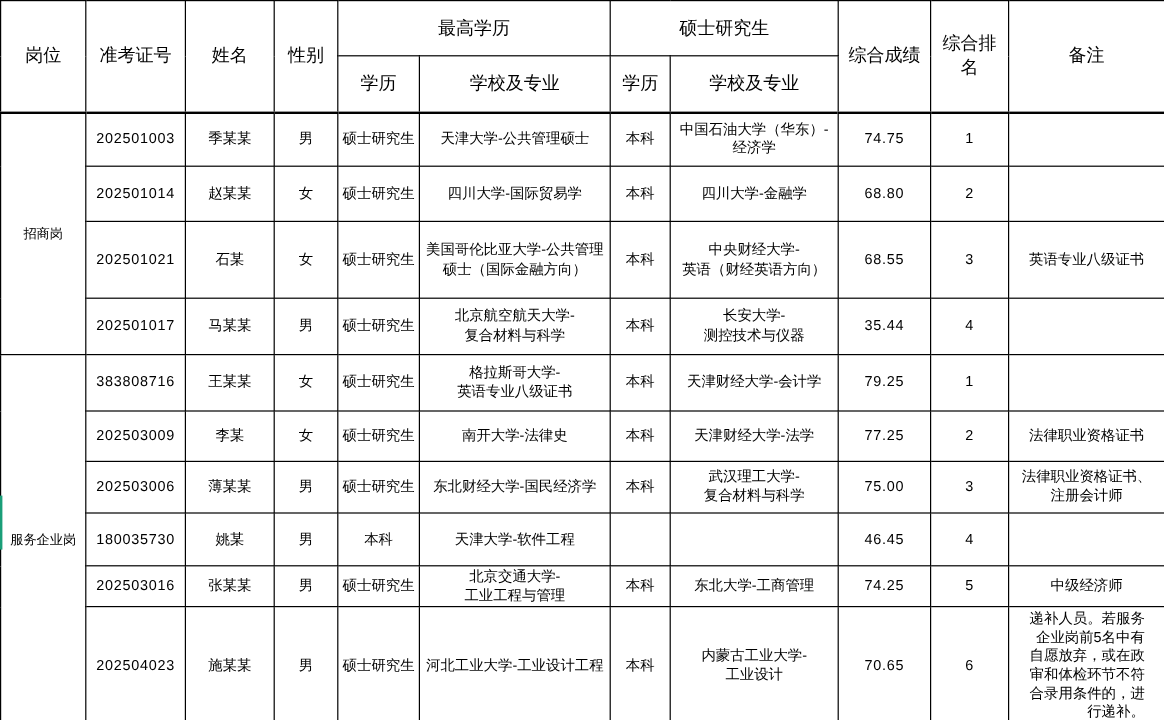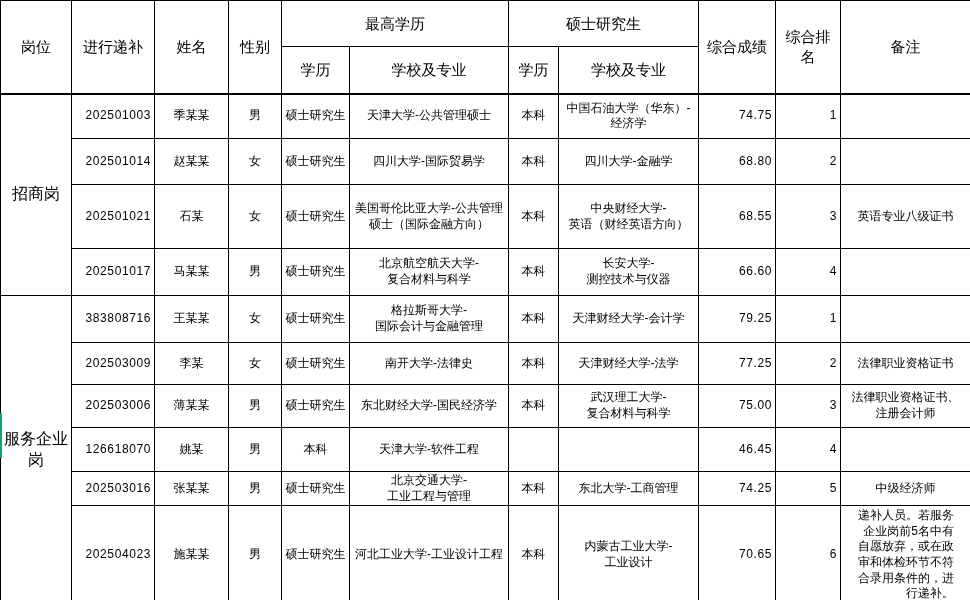--- a/index.html
+++ b/index.html
@@ -24,23 +24,23 @@
     font-size: 12px;
     line-height: 1.3;
     white-space: pre-line;
     overflow: hidden;
     background: #fff;
   }
   thead th { font-weight: normal; font-size: 15px; white-space: normal; }
   thead tr.sub th { border-bottom-width: 2px; }
   thead tr.top th[rowspan] { border-bottom-width: 2px; margin-top: 32px; }
   tbody tr.last td { border-bottom-width: 2px; }
-  td.num { letter-spacing: 0.6px; text-align: right; }
+  td.num { letter-spacing: 0.6px; }
   td.remark-left { text-align: right; padding: 2px 16px; }
-  td.post-cell { font-size: 16px; }
+  td.post-cell { font-size: 11px; }
   .row-marker {
     position: absolute;
     left: 0; top: 413px;
     width: 2px; height: 45px;
     z-index: 5;
   }
 </style>
 </head>
 <body>
 
@@ -59,21 +59,21 @@
       <col style="width:50px">
         <col style="width:140px">
         <col style="width:77px">
       <col style="width:65px">
         <col style="width:130px">
     </colgroup>
 
     <thead>
       <tr class="top" style="height:46px">
         <th rowspan="2">岗位</th>
-        <th rowspan="2">进行递补</th>
+        <th rowspan="2">准考证号</th>
         <th rowspan="2">姓名</th>
         <th rowspan="2">性别</th>
         <th colspan="2">最高学历</th>
         <th colspan="2">硕士研究生</th>
         <th rowspan="2">综合成绩</th>
         <th rowspan="2">综合排名</th>
         <th rowspan="2">备注</th>
       </tr>
       <tr class="sub" style="height:47px">
         <th>学历</th>
@@ -127,32 +127,32 @@
       <tr style="height:47px">
         <td class="num">202501017</td>
         <td>马某某</td>
         <td>男</td>
         <td>硕士研究生</td>
         <td>北京航空航天大学-
 复合材料与科学</td>
         <td>本科</td>
         <td>长安大学-
 测控技术与仪器</td>
-        <td class="num">66.60</td>
+        <td class="num">35.44</td>
         <td class="num">4</td>
         <td></td>
       </tr>
       <tr style="height:47px">
         <td rowspan="6" class="post-cell">服务企业岗</td>
         <td class="num">383808716</td>
         <td>王某某</td>
         <td>女</td>
         <td>硕士研究生</td>
         <td>格拉斯哥大学-
-国际会计与金融管理</td>
+英语专业八级证书</td>
         <td>本科</td>
         <td>天津财经大学-会计学</td>
         <td class="num">79.25</td>
         <td class="num">1</td>
         <td></td>
       </tr>
       <tr style="height:42px">
         <td class="num">202503009</td>
         <td>李某</td>
         <td>女</td>
@@ -172,21 +172,21 @@
         <td>东北财经大学-国民经济学</td>
         <td>本科</td>
         <td>武汉理工大学-
 复合材料与科学</td>
         <td class="num">75.00</td>
         <td class="num">3</td>
         <td>法律职业资格证书、
 注册会计师</td>
       </tr>
       <tr style="height:44px">
-        <td class="num">126618070</td>
+        <td class="num">180035730</td>
         <td>姚某</td>
         <td>男</td>
         <td>本科</td>
         <td>天津大学-软件工程</td>
         <td></td>
         <td></td>
         <td class="num">46.45</td>
         <td class="num">4</td>
         <td></td>
       </tr>

